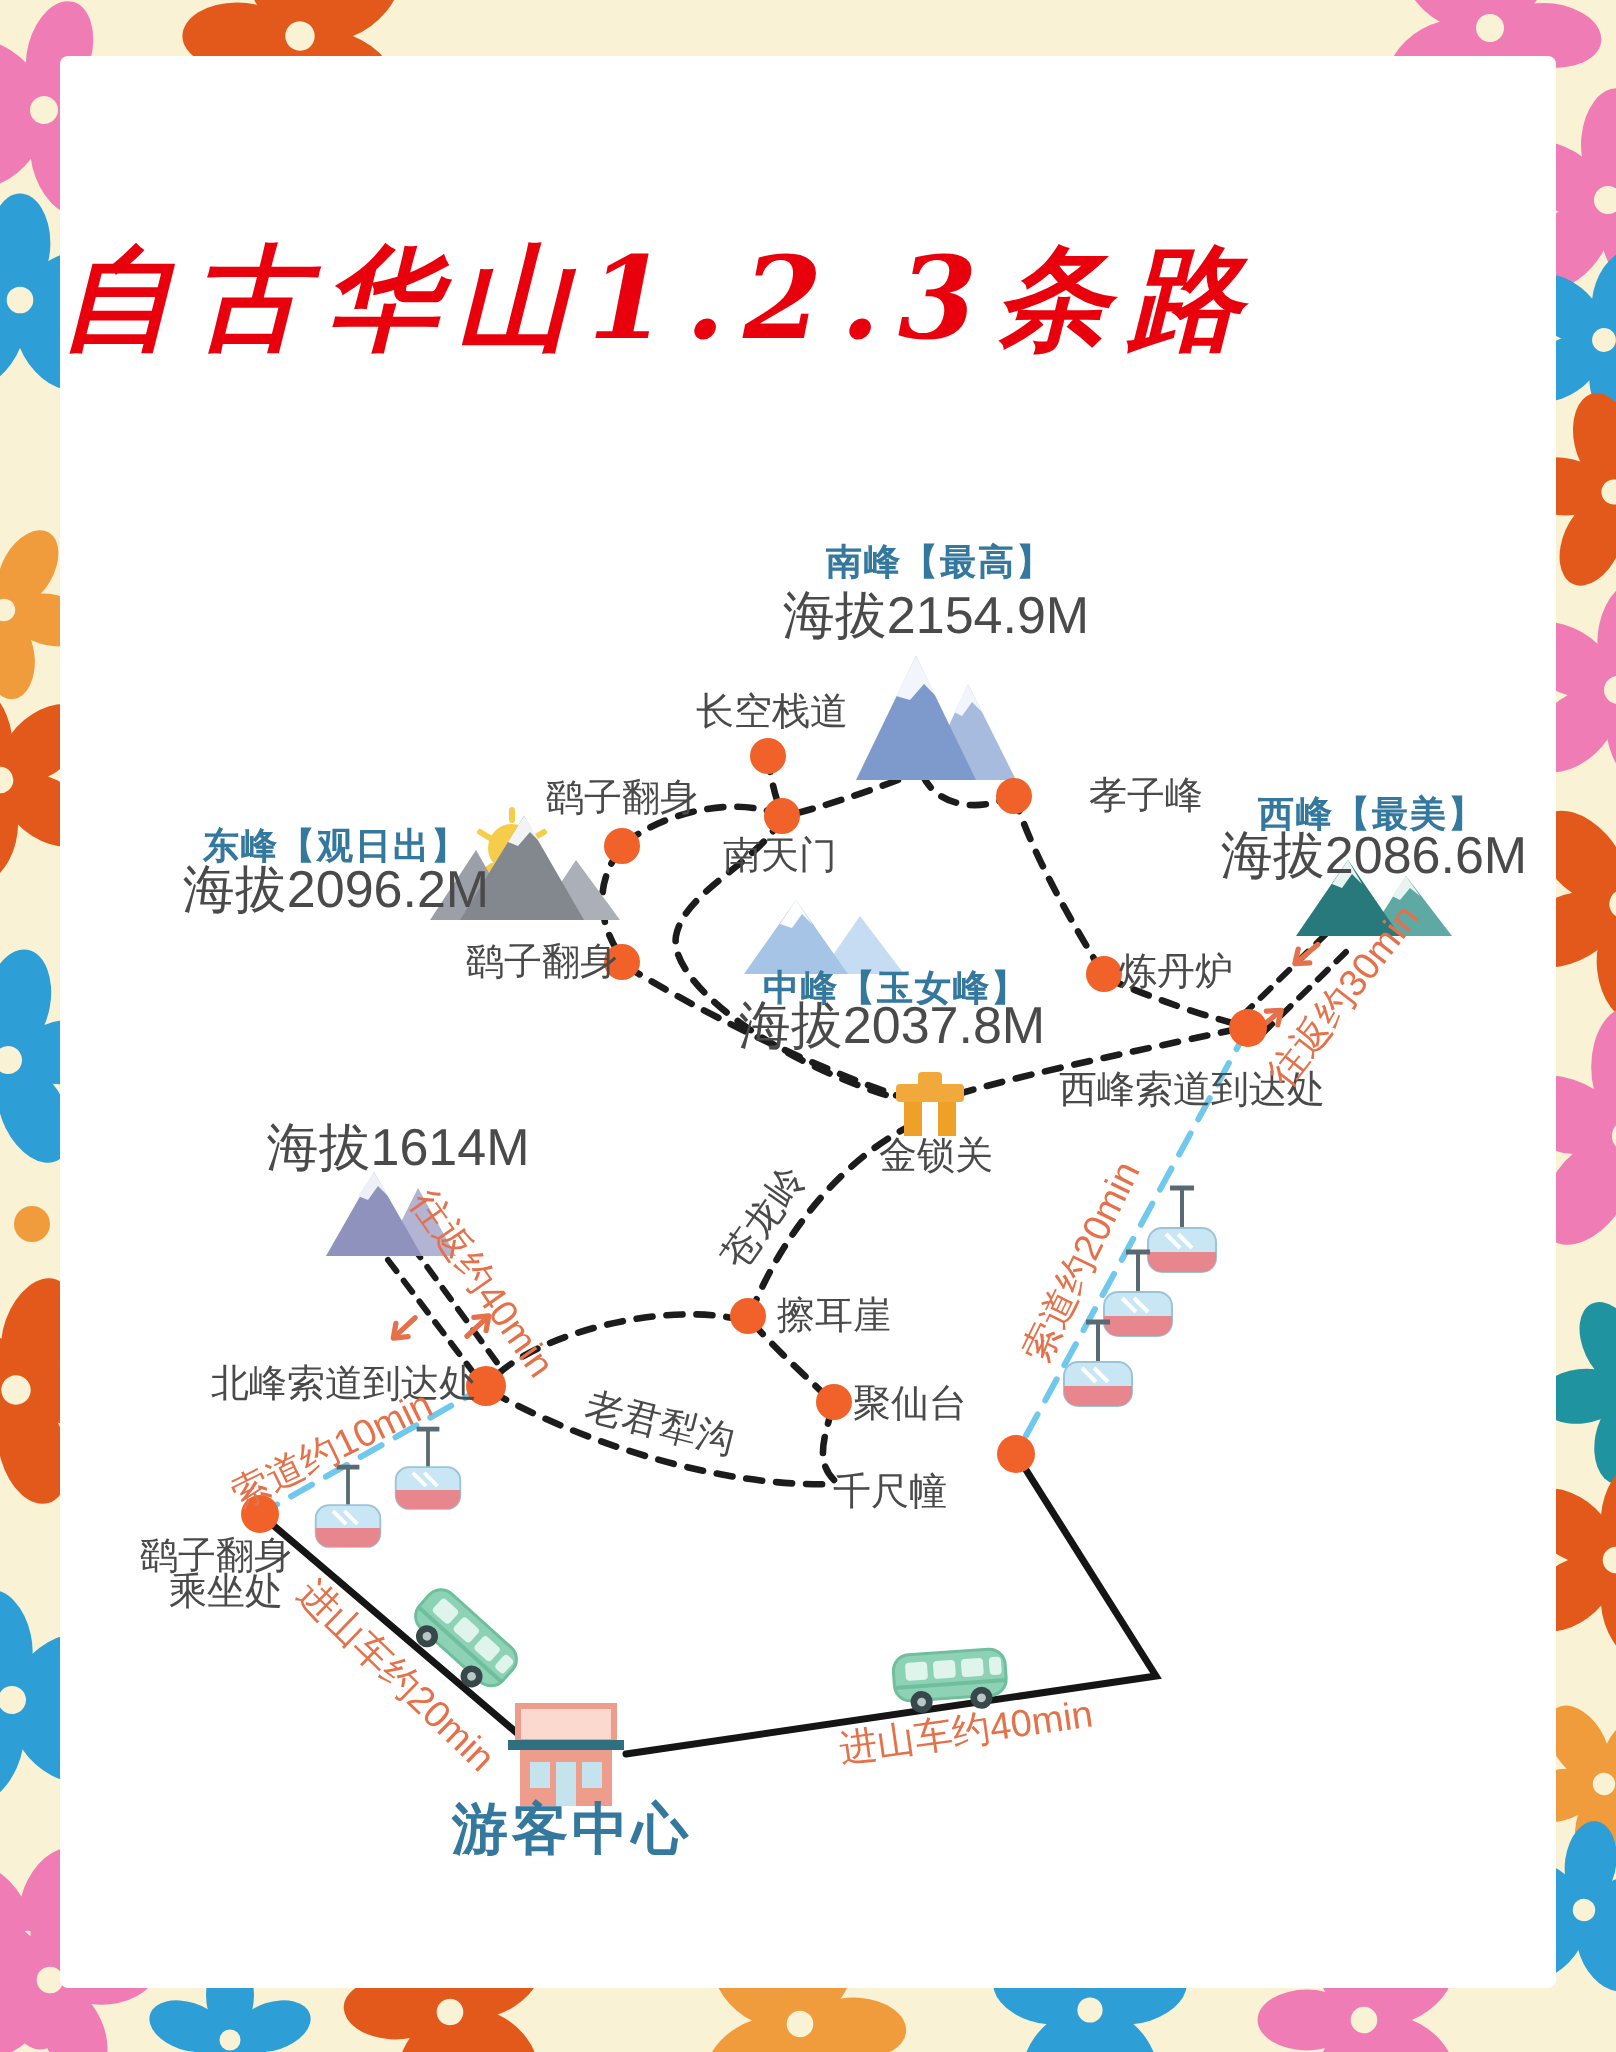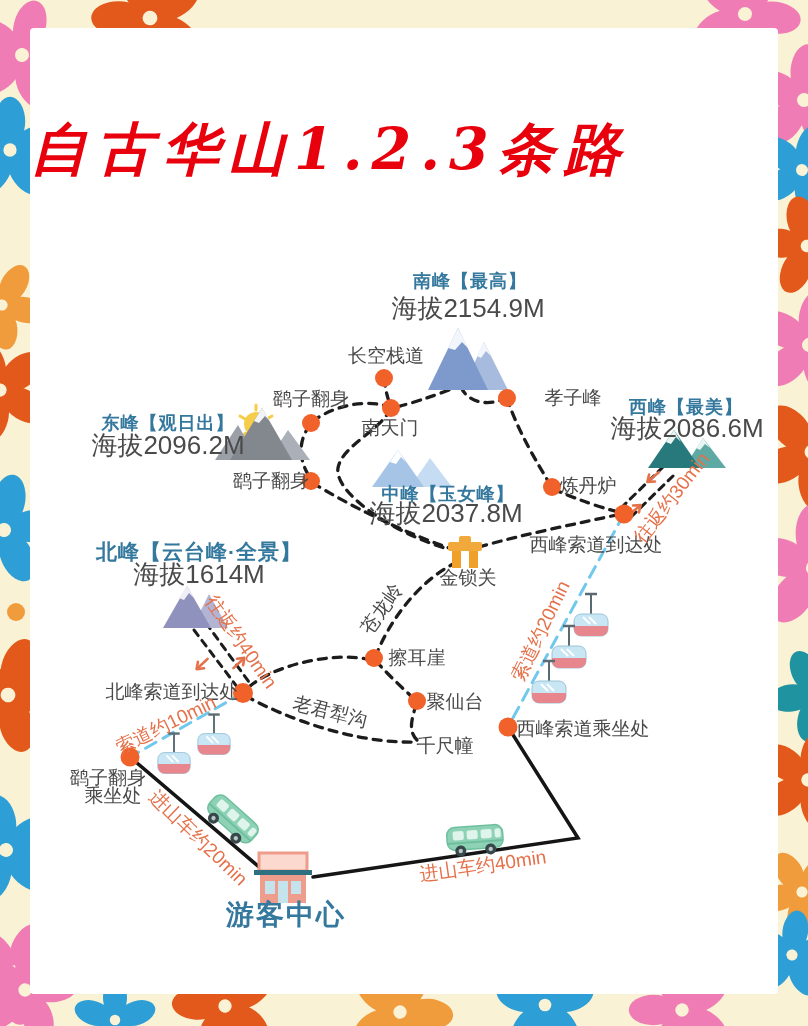--- a/index.html
+++ b/index.html
@@ -227,38 +227,36 @@
   <div class="title">自古华山1.2.3条路</div>
 
   <div class="lab peak" style="left:470px;top:281px;">南峰【最高】</div>
   <div class="lab alt" style="left:468px;top:308px;">海拔2154.9M</div>
   <div class="lab peak" style="left:168px;top:423px;text-align:right;">东峰【观日出】</div>
   <div class="lab alt" style="left:168px;top:445px;">海拔2096.2M</div>
   <div class="lab peak" style="left:686px;top:407px;">西峰【最美】</div>
   <div class="lab alt" style="left:687px;top:428px;">海拔2086.6M</div>
   <div class="lab peak" style="left:448px;top:494px;">中峰【玉女峰】</div>
   <div class="lab alt" style="left:446px;top:513px;">海拔2037.8M</div>
-  <div class="lab peak" style="left:199px;top:552px;font-size:21px;">北峰【云台峰·全景】</div>
   <div class="lab alt" style="left:199px;top:574px;">海拔1614M</div>
 
   <div class="lab wp" style="left:386px;top:356px;">长空栈道</div>
   <div class="lab wp" style="left:390px;top:428px;">南天门</div>
   <div class="lab wp" style="left:573px;top:398px;">孝子峰</div>
   <div class="lab wp" style="left:311px;top:399px;">鹞子翻身</div>
   <div class="lab wp" style="left:271px;top:481px;">鹞子翻身</div>
   <div class="lab wp" style="left:588px;top:486px;">炼丹炉</div>
   <div class="lab wp" style="left:596px;top:545px;">西峰索道到达处</div>
   <div class="lab wp" style="left:468px;top:578px;">金锁关</div>
   <div class="lab wp" style="left:382px;top:609px;transform:translate(-50%,-50%) rotate(-55deg);">苍龙岭</div>
   <div class="lab wp" style="left:417px;top:658px;">擦耳崖</div>
   <div class="lab wp" style="left:455px;top:702px;">聚仙台</div>
   <div class="lab wp" style="left:445px;top:746px;">千尺幢</div>
   <div class="lab wp" style="left:330px;top:712px;transform:translate(-50%,-50%) rotate(14deg);">老君犁沟</div>
   <div class="lab wp" style="left:172px;top:692px;">北峰索道到达处</div>
-  <div class="lab wp" style="left:583px;top:729px;">西峰索道乘坐处</div>
   <div class="lab wp" style="left:108px;top:778px;">鹞子翻身</div>
   <div class="lab wp" style="left:113px;top:796px;">乘坐处</div>
   <div class="lab visitor" style="left:286px;top:915px;">游客中心</div>
 
   <div class="lab time" style="left:672px;top:498px;transform:translate(-50%,-50%) rotate(-52deg);">往返约30min</div>
   <div class="lab time" style="left:541px;top:631px;transform:translate(-50%,-50%) rotate(-64deg);">索道约20min</div>
   <div class="lab time" style="left:241px;top:642px;transform:translate(-50%,-50%) rotate(55deg);">往返约40min</div>
   <div class="lab time" style="left:166px;top:725px;transform:translate(-50%,-50%) rotate(-26deg);">索道约10min</div>
   <div class="lab time" style="left:198px;top:838px;transform:translate(-50%,-50%) rotate(44deg);">进山车约20min</div>
   <div class="lab time" style="left:483px;top:866px;transform:translate(-50%,-50%) rotate(-8deg);">进山车约40min</div>

